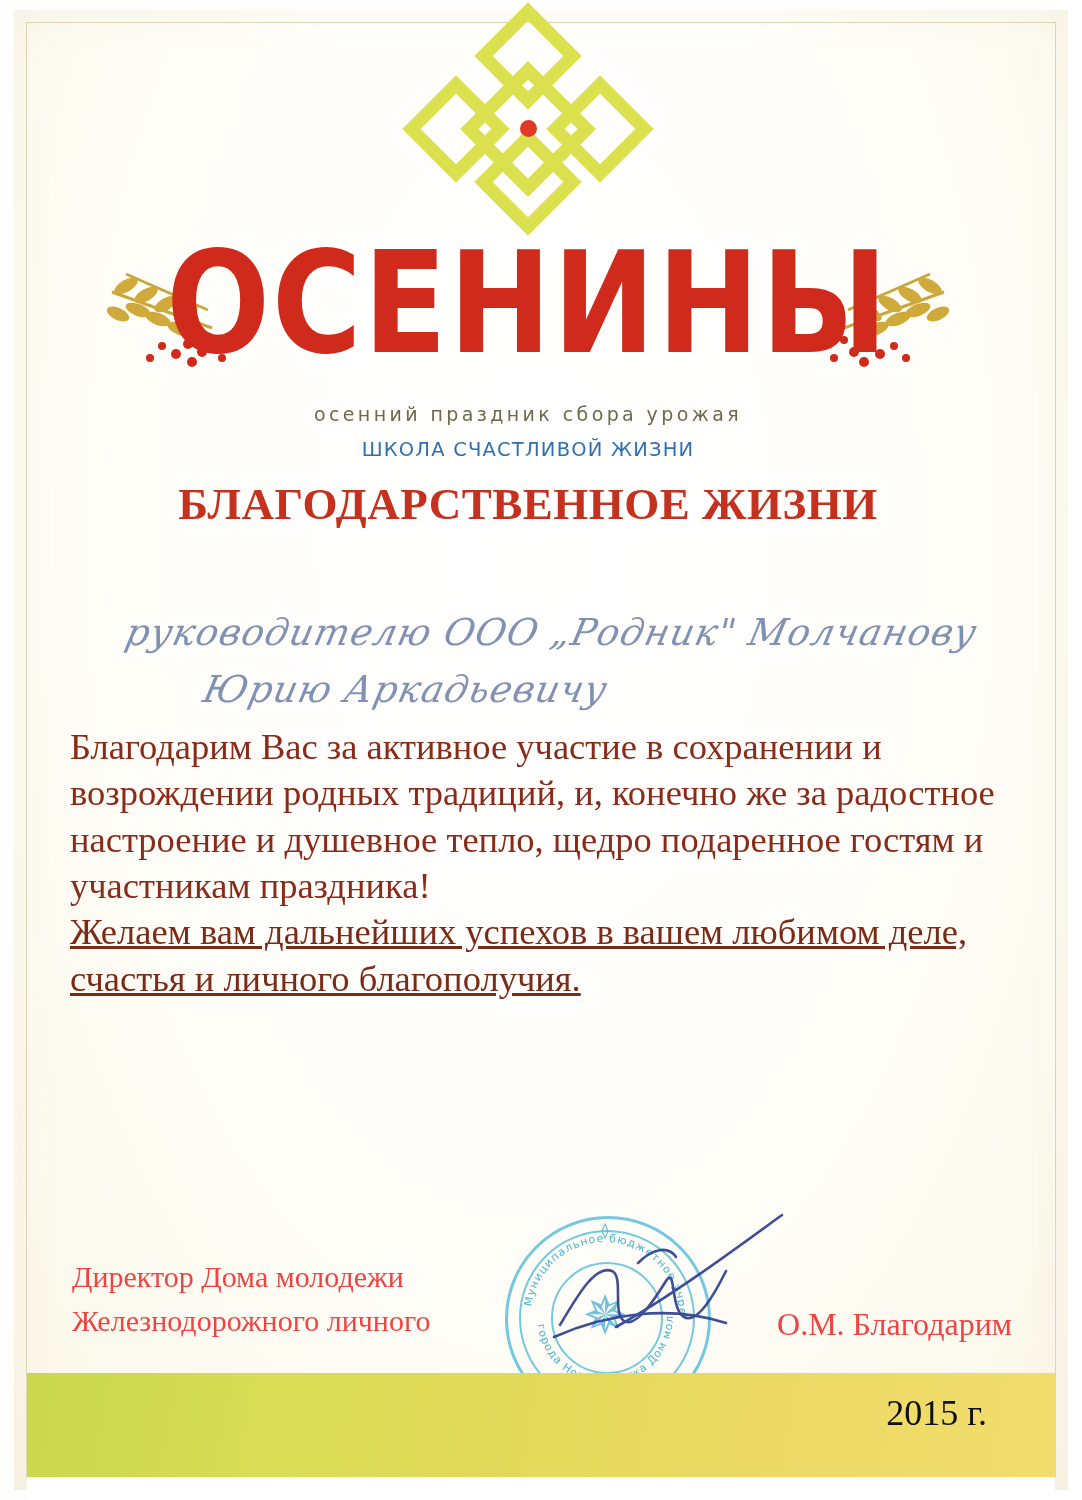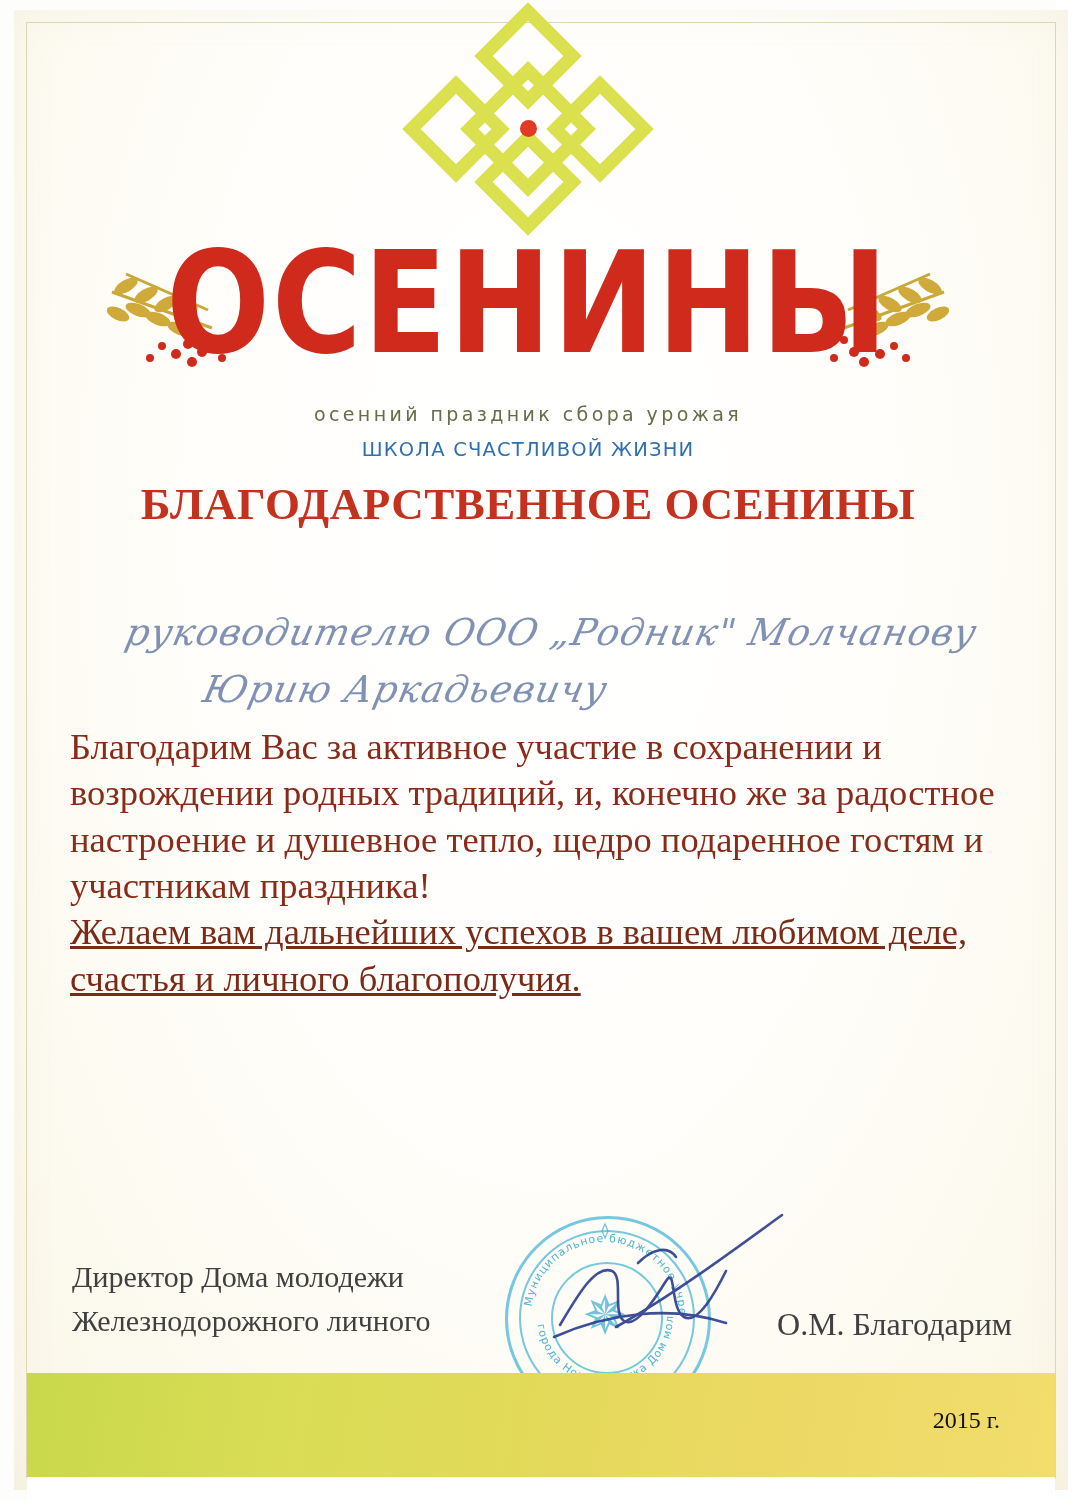--- a/index.html
+++ b/index.html
@@ -181,21 +181,21 @@
   .body-text .p2 { color: #7b2a17; text-decoration: underline; }
 
   
   .sign-block {
     position: absolute;
     left: 72px;
     top: 1255px;
     width: 940px;
     font-family: "Liberation Serif", serif;
     font-size: 30px;
-    color: #404040;
+    color: #ef4444;
     line-height: 1.45;
   }
   .sign-left { display: inline-block; }
   .sign-name {
     position: absolute;
     right: 0;
     top: 46px;
     font-size: 32px;
   }
 
@@ -239,24 +239,24 @@
     left: 520px;
     top: 1205px;
     width: 290px;
     height: 160px;
     pointer-events: none;
   }
 
   
   .year {
     position: absolute;
-    right: 56px;
+    right: 69px;
     bottom: 66px;
     font-family: "Liberation Serif", serif;
-    font-size: 24px;
+    font-size: 36px;
     color: #111;
   }
 </style>
 </head>
 <body>
 
 <div class="page">
   <div class="paper"></div>
   <div class="frame"></div>
 
@@ -326,21 +326,21 @@
         </g>
       </svg>
 
       <div class="osenины">ОСЕНИНЫ</div>
     </div>
 
     <div class="subtitle1">осенний праздник сбора урожая</div>
     <div class="subtitle2">ШКОЛА СЧАСТЛИВОЙ ЖИЗНИ</div>
   </div>
 
-  <div class="doc-heading">БЛАГОДАРСТВЕННОЕ ОСЕНИНЫ</div>
+  <div class="doc-heading">БЛАГОДАРСТВЕННОЕ ЖИЗНИ</div>
 
   <div class="handwriting">
     <div class="l1">руководителю ООО „Родник" Молчанову</div>
     <div class="l2">Юрию Аркадьевичу</div>
   </div>
 
   <div class="body-text">
     <div class="p1">Благодарим Вас за активное участие в сохранении и возрождении родных традиций, и, конечно же за радостное настроение и душевное тепло, щедро подаренное гостям и участникам праздника!</div>
     <div class="p2">Желаем вам дальнейших успехов в вашем любимом деле,  счастья и личного благополучия.</div>
   </div>

